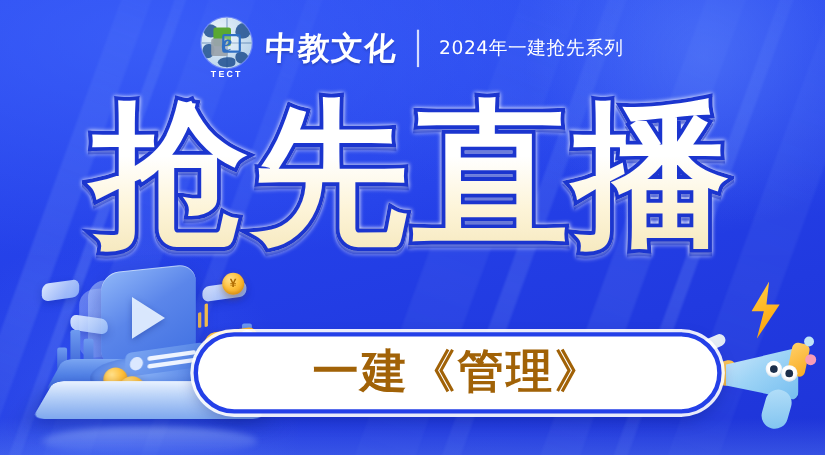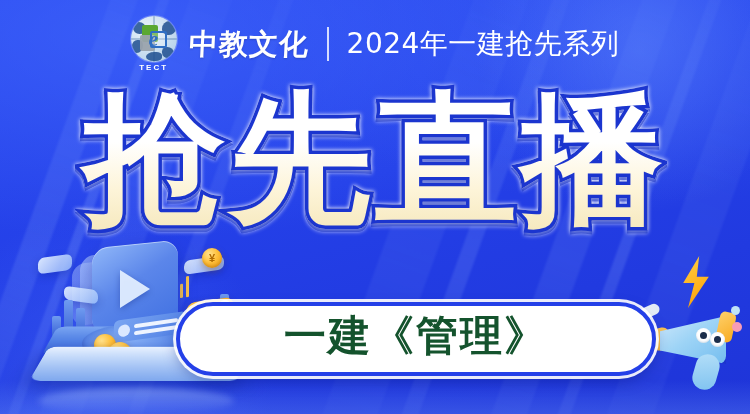--- a/index.html
+++ b/index.html
@@ -107,21 +107,21 @@
   }
   .brand-en {
     margin-top:2px;
     font-size:12px; font-style:italic; font-weight:700; color:#ffffff;
     letter-spacing:.4px; opacity:.97;
     font-family:"Liberation Sans",sans-serif;
   }
   .divider { width:2px; height:34px; background:rgba(255,255,255,.8); margin:0 4px; }
   .series {
     font-family:"DejaVu Sans",sans-serif;
-    font-size:28px; color:#ffffff; letter-spacing:.5px; line-height:1;
+    font-size:17px; color:#ffffff; letter-spacing:.5px; line-height:1;
     font-weight:400;
   }
 
   
   .headline {
     position:absolute; top:88px; left:0; width:100%;
     text-align:center; z-index:5;
     line-height:1;
     text-decoration:underline;
   }
@@ -152,22 +152,22 @@
   .pill {
     position:relative;
     width:480px; height:74px;
     background:#ffffff;
     border:4px solid #2440e8;
     border-radius:38px;
     box-shadow:0 0 0 3px rgba(255,255,255,.9), 0 6px 14px rgba(10,25,120,.35);
     display:flex; align-items:center; justify-content:center;
   }
   .pill-text {
-    font-family:Liberation Mono, monospace;
-    font-size:42px; font-weight:700; color:#14532d;
+    font-family:Liberation Serif, serif;
+    font-size:42px; font-weight:700; color:#a16207;
     letter-spacing:2px; line-height:1;
     white-space:nowrap;
   }
 
   
   .illus { position:absolute; left:8px; top:238px; width:260px; height:176px; z-index:6; }
   .platform-base {
     position:absolute; left:32px; top:92px; width:190px; height:64px;
     background:linear-gradient(180deg,#e9f2ff 0%,#b9d2f8 45%,#7fa8ee 100%);
     transform:perspective(260px) rotateX(58deg);

